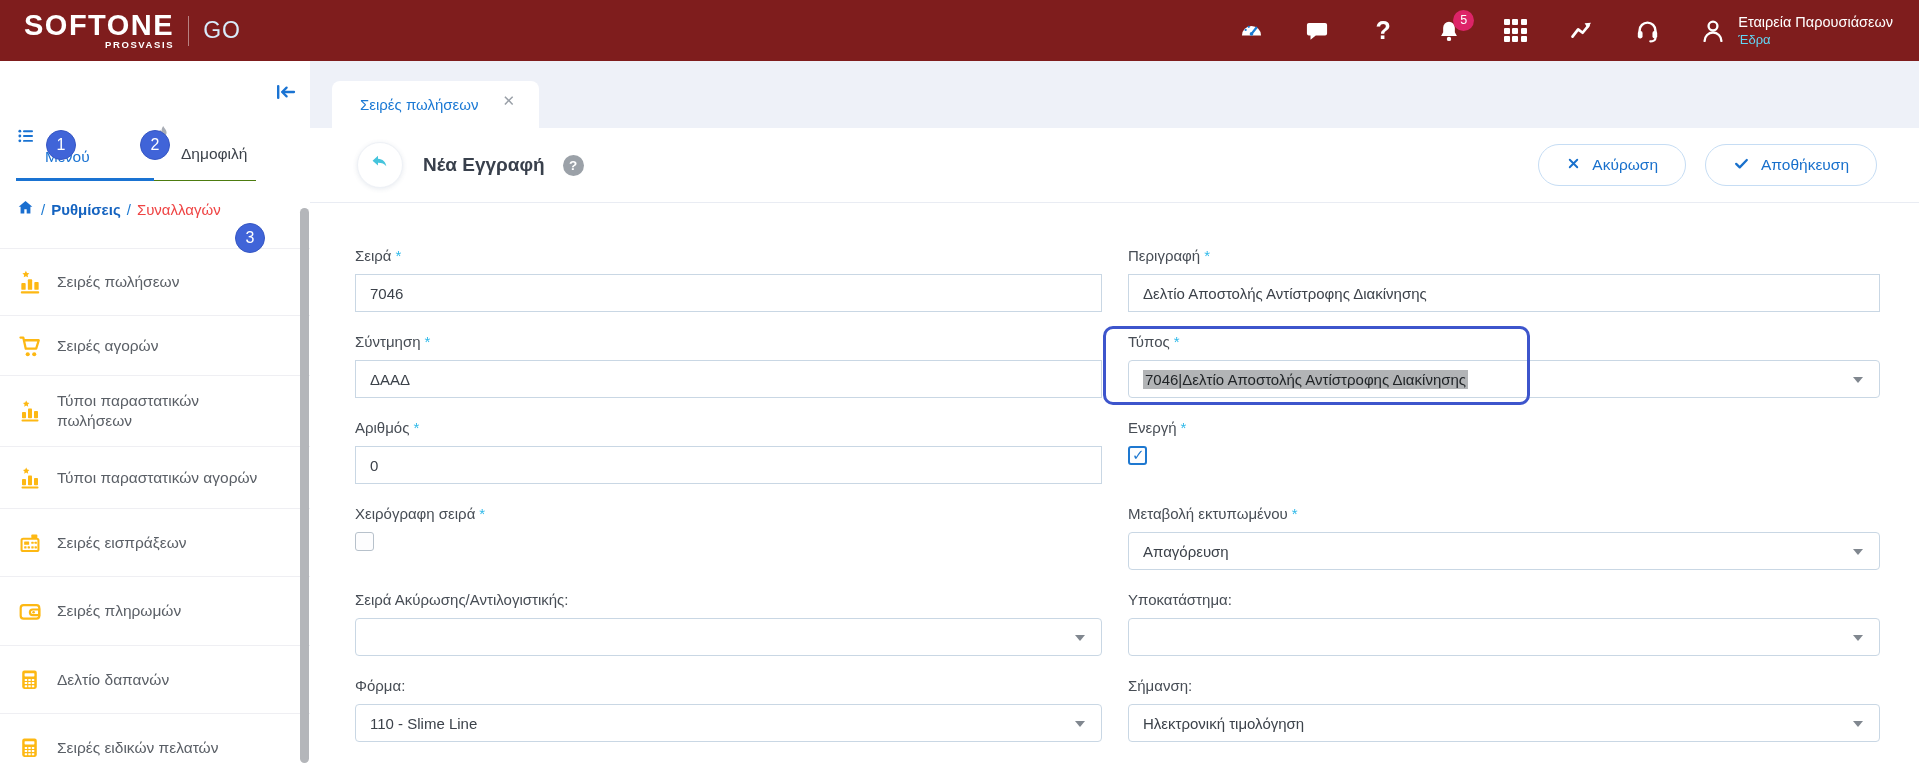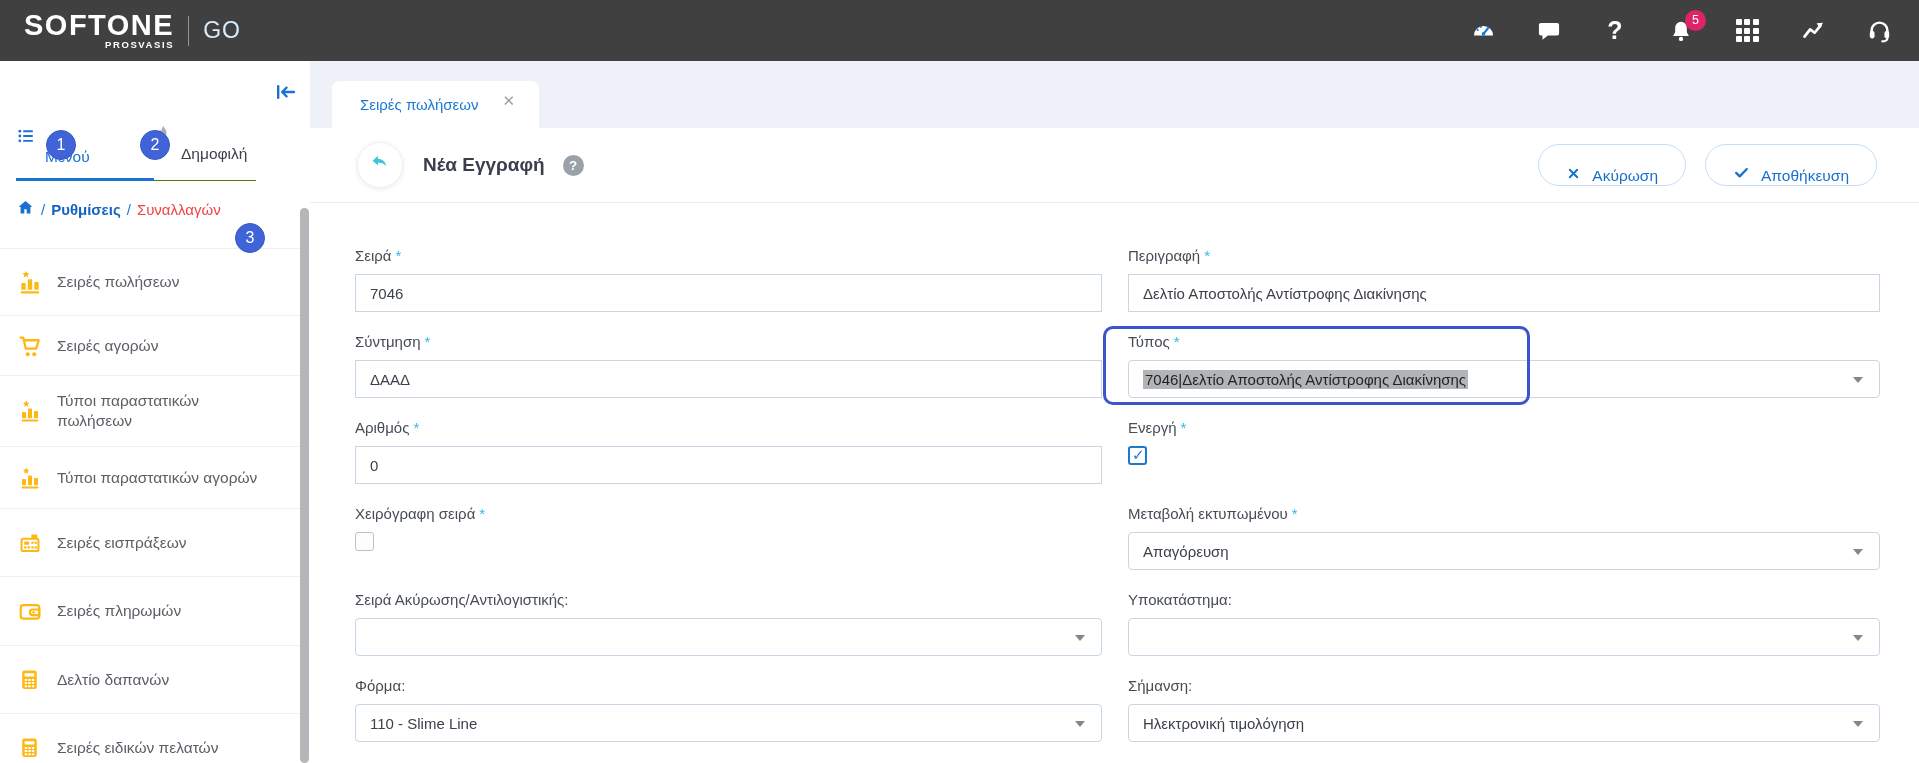--- a/index.html
+++ b/index.html
@@ -1,20 +1,20 @@
 <!DOCTYPE html>
 <html><head>
 <meta charset="utf-8">
 <style>
   * { margin:0; padding:0; box-sizing:border-box; }
   html,body { width:1919px; height:763px; overflow:hidden; background:#fff;
     font-family:"Liberation Sans","DejaVu Sans",sans-serif; }
 
   
-  .topbar { height:61px; background:#404040; display:flex; align-items:center; }
+  .topbar { height:61px; background:#7f1d1d; display:flex; align-items:center; }
   .brand { display:flex; align-items:center; padding-left:24px; gap:14px; }
   .brand-logo { display:flex; flex-direction:column; align-items:flex-end; }
   .brand-name { color:#fff; font-weight:bold; font-size:29px; letter-spacing:1.5px; line-height:28px; }
   .brand-sub { color:#fff; font-weight:bold; font-size:9.5px; letter-spacing:1.6px; margin-top:0px; }
   .brand-divider { width:1px; height:30px; background:rgba(255,255,255,.45); }
   .brand-product { color:#d9ecfb; font-size:23px; font-weight:400; letter-spacing:1px; }
 
   .topbar-right { margin-left:auto; display:flex; align-items:center; gap:38px; padding-right:26px; }
   .tb-icon { width:28px; height:28px; display:flex; align-items:center; justify-content:center; position:relative; cursor:pointer; }
   .tb-icon svg { display:block; }
@@ -76,21 +76,21 @@
 
   .content-header { height:75px; display:flex; align-items:center; padding:0 42px 0 47px;
     border-bottom:1px solid #e9ecf3; flex:none; }
   .back-btn { width:46px; height:46px; border-radius:50%; background:#fff; border:1px solid #eef1f6;
     box-shadow:0 1px 5px rgba(60,80,120,.12); display:flex; align-items:center; justify-content:center; cursor:pointer; }
   .page-title { margin-left:20px; font-size:19px; color:#39404c; }
   .help-btn { margin-left:18px; width:21px; height:21px; border-radius:50%; background:#9ba1a8; color:#fff;
     font-size:13.5px; font-weight:bold; display:flex; align-items:center; justify-content:center; cursor:pointer; }
   .hdr-actions { margin-left:auto; display:flex; gap:19px; }
   .pill-btn { height:42px; border-radius:21px; background:#fff; border:1px solid #c6ddf4;
-    display:flex; align-items:flex-end; gap:11px; padding:0 27px; color:#1870cc; font-size:15.5px; cursor:pointer; }
+    display:flex; align-items:center; gap:11px; padding:0 27px; color:#1870cc; font-size:15.5px; cursor:pointer; }
 
   
   .form { display:grid; grid-template-columns:747px 752px; column-gap:26px; row-gap:21px;
     padding:44px 39px 0 45px; }
   .field { position:relative; }
   .f-label { height:18px; margin-bottom:9px; font-size:15px; color:#474d55; }
   .mark { color:#474d55; }
   .mark.req { color:#2fb9e9; margin-left:4px; }
   .text-input { width:100%; height:38px; border:1px solid #c9d7e4; border-radius:0; padding:0 14px;
     font-size:15px; color:#3c424a; font-family:inherit; outline:none; background:#fff; }
@@ -166,20 +166,32 @@
         </svg>
     </div>
     <div class="tb-icon">
       <svg width="27" height="27" viewBox="0 0 24 24">
           <path d="M5 14v-2a7 7 0 0 1 14 0v2" fill="none" stroke="#fff" stroke-width="2.2" stroke-linecap="round"></path>
           <rect x="3.4" y="12.5" width="4.2" height="6.5" rx="1.8" fill="#fff"></rect>
           <rect x="16.4" y="12.5" width="4.2" height="6.5" rx="1.8" fill="#fff"></rect>
           <path d="M19 19c0 1.6-2.2 2.6-4.5 2.6" fill="none" stroke="#fff" stroke-width="2" stroke-linecap="round"></path>
         </svg>
     </div>
+    <div class="userblock">
+      <span class="tb-icon">
+        <svg width="30" height="30" viewBox="0 0 24 24">
+            <circle cx="12" cy="7.8" r="3.8" fill="none" stroke="#fff" stroke-width="2"></circle>
+            <path d="M4.8 20.5a7.2 7.2 0 0 1 14.4 0" fill="none" stroke="#fff" stroke-width="2" stroke-linecap="round"></path>
+          </svg>
+      </span>
+      <span class="usertext">
+        <span class="user-company">Εταιρεία Παρουσιάσεων</span>
+        <span class="user-branch">Έδρα</span>
+      </span>
+    </div>
   </div>
 </header>
 
 <div class="body">
 
   <aside class="sidebar">
     <span class="collapse-btn">
       <svg width="24" height="24" viewBox="0 0 24 24">
           <rect x="3" y="5" width="2.4" height="14" rx="1.1" fill="#1a73d2"></rect>
           <line x1="20" y1="12" x2="8.6" y2="12" stroke="#1a73d2" stroke-width="2.3" stroke-linecap="round"></line>

